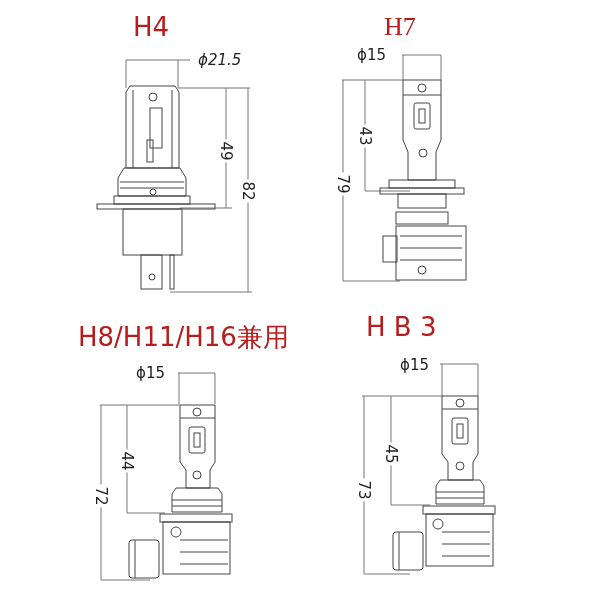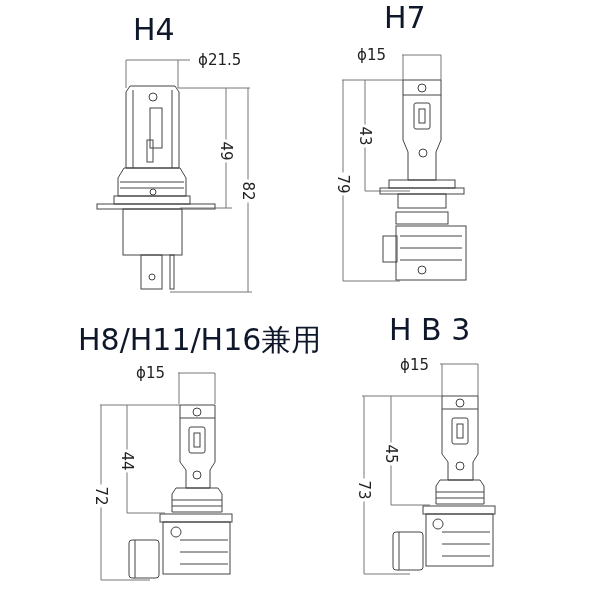--- a/index.html
+++ b/index.html
@@ -1,17 +1,17 @@
 <!DOCTYPE html>
 <html><head>
 <meta charset="utf-8">
 <style>
   html,body{margin:0;padding:0;background:#fff;}
   body{width:600px;height:600px;position:relative;overflow:hidden;font-family:"Liberation Sans",sans-serif;}
-  .title{position:absolute;color:#0f172a;font-size:30px;font-family:"DejaVu Sans",sans-serif;white-space:nowrap;}
+  .title{position:absolute;color:#b91c1c;font-size:26px;font-family:"DejaVu Sans",sans-serif;white-space:nowrap;}
   .dim{position:absolute;font-size:15px;color:#222;font-family:"DejaVu Sans",sans-serif;white-space:nowrap;}
   .vdim{position:absolute;font-size:15px;color:#222;font-family:"DejaVu Sans",sans-serif;transform:rotate(90deg);transform-origin:center;white-space:nowrap;background:#fff;padding:0 2px;}
   svg{position:absolute;left:0;top:0;}
 </style>
 </head>
 <body>
 
 <svg width="600" height="600" viewBox="0 0 600 600" fill="none" stroke="#444" stroke-width="1">
 
   <g>
@@ -127,30 +127,30 @@
     <circle cx="438" cy="524" r="5"></circle>
     <line x1="442" y1="532" x2="490" y2="532"></line>
     <line x1="442" y1="544" x2="490" y2="544"></line>
     <line x1="442" y1="556" x2="490" y2="556"></line>
     <rect x="393" y="532" width="30" height="38" rx="3"></rect>
     <line x1="399" y1="532" x2="399" y2="570"></line>
   </g>
 </svg>
 
 <div class="title" style="left:133px;top:12px;">H4</div>
-<div class="dim" style="left:198px;top:51px;">ϕ21.5</div>
+<div class="dim" style="left:198px;top:51px;font-style:italic;">ϕ21.5</div>
 <div class="vdim" style="left:214px;top:142px;">49</div>
 <div class="vdim" style="left:236px;top:182px;">82</div>
 
-<div class="title" style="left:384px;top:0;">H7</div>
+<div class="title" style="left:384px;top:12px;font-family:Liberation Serif, serif;">H7</div>
 <div class="dim" style="left:357px;top:46px;">ϕ15</div>
 <div class="vdim" style="left:353px;top:127px;">43</div>
 <div class="vdim" style="left:331px;top:175px;">79</div>
 
 <div class="title" style="left:78px;top:320px;">H8/H11/H16兼用</div>
 <div class="dim" style="left:136px;top:364px;">ϕ15</div>
 <div class="vdim" style="left:115px;top:452px;">44</div>
 <div class="vdim" style="left:89px;top:487px;">72</div>
 
-<div class="title" style="left:389px;top:312px;">H B 3</div>
+<div class="title" style="left:366px;top:312px;">H B 3</div>
 <div class="dim" style="left:400px;top:356px;">ϕ15</div>
 <div class="vdim" style="left:379px;top:445px;">45</div>
 <div class="vdim" style="left:352px;top:481px;">73</div>
 
 </body></html>

